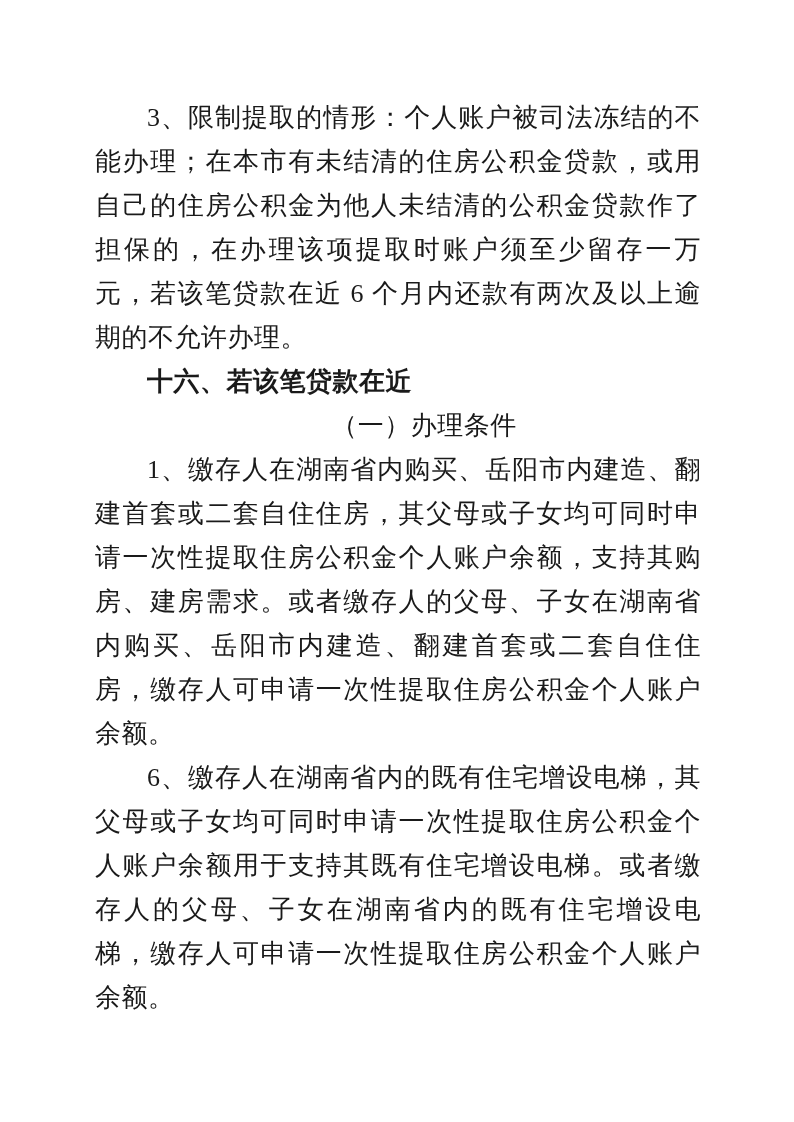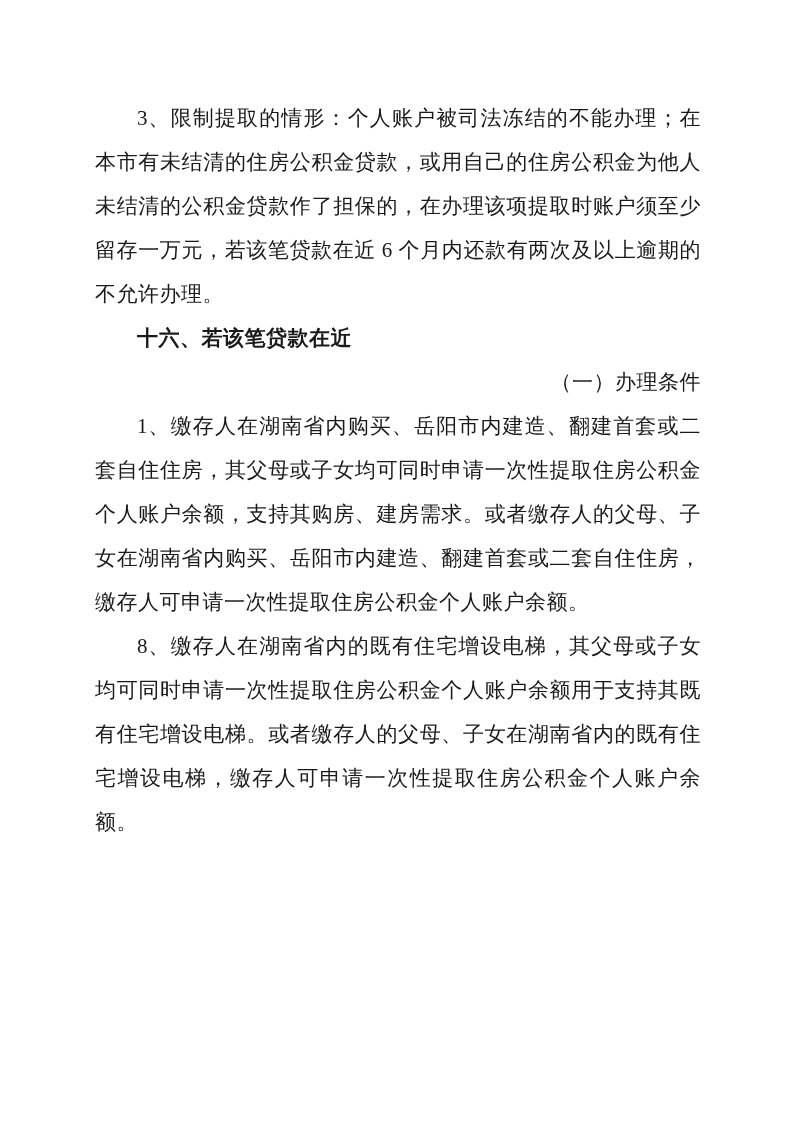--- a/index.html
+++ b/index.html
@@ -16,40 +16,40 @@
     overflow: hidden;
   }
   .content {
     position: absolute;
     top: 96px;
     left: 95px;
     width: 606px;
     color: #1a1a1a;
   }
   .para {
-    font-size: 21px;
+    font-size: 26px;
     line-height: 44px;
     text-align: justify;
     text-justify: inter-character;
     text-indent: 2em;
     letter-spacing: 0.5px;
     word-break: break-all;
   }
   .para.heading {
     font-weight: bold;
     text-align: left;
   }
   .para.subheading {
-    text-align: right;
+    text-align: center;
   }
 </style>
 </head>
 <body>
 
 <div class="page">
   <div class="content">
     <p class="para">3、限制提取的情形：个人账户被司法冻结的不能办理；在本市有未结清的住房公积金贷款，或用自己的住房公积金为他人未结清的公积金贷款作了担保的，在办理该项提取时账户须至少留存一万元，若该笔贷款在近 6 个月内还款有两次及以上逾期的不允许办理。</p>
     <p class="para heading">十六、若该笔贷款在近</p>
     <p class="para subheading">（一）办理条件</p>
     <p class="para">1、缴存人在湖南省内购买、岳阳市内建造、翻建首套或二套自住住房，其父母或子女均可同时申请一次性提取住房公积金个人账户余额，支持其购房、建房需求。或者缴存人的父母、子女在湖南省内购买、岳阳市内建造、翻建首套或二套自住住房，缴存人可申请一次性提取住房公积金个人账户余额。</p>
-    <p class="para">8、缴存人在湖南省内的既有住宅增设电梯，其父母或子女均可同时申请一次性提取住房公积金个人账户余额用于支持其既有住宅增设电梯。或者缴存人的父母、子女在湖南省内的既有住宅增设电梯，缴存人可申请一次性提取住房公积金个人账户余额。</p>
+    <p class="para">6、缴存人在湖南省内的既有住宅增设电梯，其父母或子女均可同时申请一次性提取住房公积金个人账户余额用于支持其既有住宅增设电梯。或者缴存人的父母、子女在湖南省内的既有住宅增设电梯，缴存人可申请一次性提取住房公积金个人账户余额。</p>
   </div>
 </div>
 
 </body></html>

